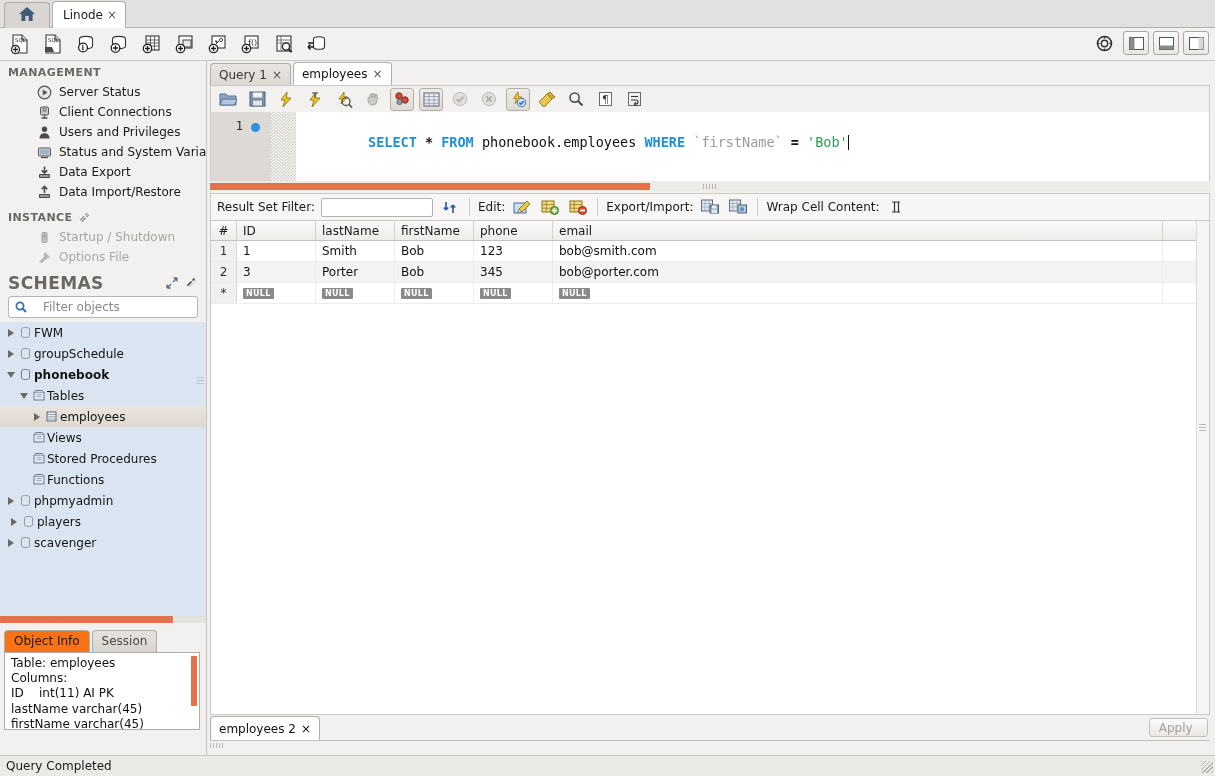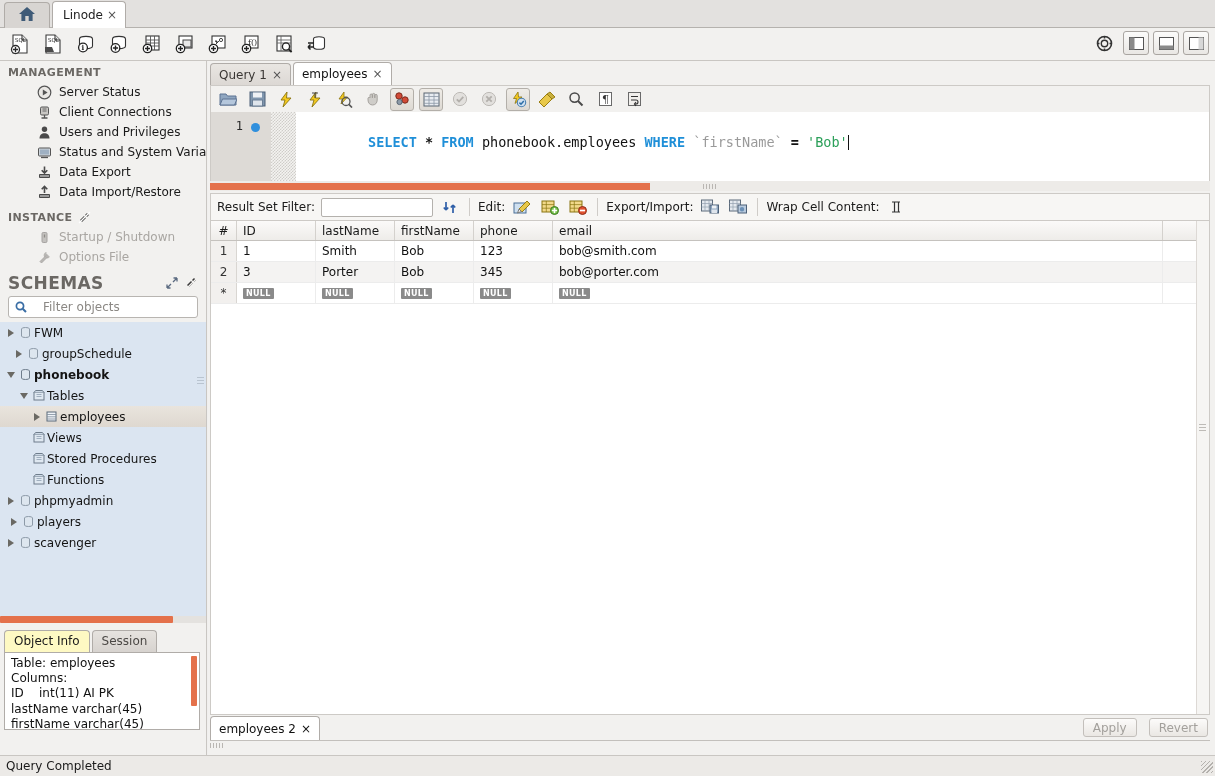--- a/index.html
+++ b/index.html
@@ -114,21 +114,21 @@
   }
   .hscroll-orange > i { display:block; height:7px; background:#e4714b; border-radius:1px; }
 
   
   .oi-tabs { display:flex; gap:2px; padding: 4px 0 0 4px; }
   .oi-tab {
     padding: 3px 9px 4px 9px; font-size: 12px;
     border: 1px solid #b0aca8; border-bottom: none; border-radius: 4px 4px 0 0;
     background: linear-gradient(#e6e3df,#d7d3cf); color: #4b4845;
   }
-  .oi-tab.active { background: #fef9c3; color: #1a1a1a; }
+  .oi-tab.active { background: #f97316; color: #1a1a1a; }
   .oi-body {
     margin: 0 6px 0 4px; height: 78px; background: #fff;
     border: 1px solid #b0aca8; position: relative;
     padding: 3px 6px; font-size: 12px; line-height: 15.2px; color: #111;
     overflow: hidden;
   }
   .oi-vscroll {
     position:absolute; right:2px; top:3px; width:6px; height:50px;
     background:#e4714b; border-radius:1px;
   }
@@ -226,21 +226,21 @@
     position:absolute; left:0; top:1px; height:25px; display:flex; align-items:center; gap:5px;
     padding:0 8px; font-size:12px; background:#fff; border:1px solid #b0aca8; border-bottom:none;
     border-radius:4px 4px 0 0;
   }
   .resbar-line { position:absolute; left:0; top:25px; width:100%; height:1px; background:#c3c0bc; }
   .btn {
     height:19px; padding:0 9px; font-size:12px; color:#a3a09c;
     background:linear-gradient(#fcfbfa,#eae7e3); border:1px solid #c3bfbb; border-radius:3px;
     display:flex; align-items:center;
   }
-  .apply-wrap { position:absolute; right:2px; top:3px; display:flex; gap:12px; }
+  .apply-wrap { position:absolute; right:2px; top:3px; display:flex; gap:20px;flex-direction:column; }
 
   
   .ao { position:absolute; left:2px; top:694px; width:1000px; height:40px; }
   .ao-sel {
     position:absolute; left:4px; top:0; width:120px; height:22px;
     background:linear-gradient(#fdfdfc,#edebe8); border:1px solid #aeaaa6; border-radius:3px;
     display:flex; align-items:center; padding:0 4px 0 7px; font-size:12px; color:#1a1a1a;
     justify-content:space-between;
   }
   .spin { display:flex; flex-direction:column; gap:2px; }
@@ -528,21 +528,21 @@
         <span class="t-ico">
             <svg width="13" height="13" viewBox="0 0 13 13">
               <ellipse cx="6.5" cy="3" rx="4" ry="1.5" fill="#dde6ef" stroke="#8d9aa8"></ellipse>
               <path d="M2.5 3 v7 a4 1.5 0 0 0 8 0 v-7" fill="#dde6ef" stroke="#8d9aa8"></path>
             </svg>
           </span>
         <span>FWM</span>
       </div>
 
 
-      <div class="tree-row" style="padding-left:12px">
+      <div class="tree-row" style="padding-left:4px">
         <span class="arrow">
             <i class="tri tri-r"></i>
           </span>
         <span class="t-ico">
             <svg width="13" height="13" viewBox="0 0 13 13">
               <ellipse cx="6.5" cy="3" rx="4" ry="1.5" fill="#dde6ef" stroke="#8d9aa8"></ellipse>
               <path d="M2.5 3 v7 a4 1.5 0 0 0 8 0 v-7" fill="#dde6ef" stroke="#8d9aa8"></path>
             </svg>
           </span>
         <span>groupSchedule</span>

